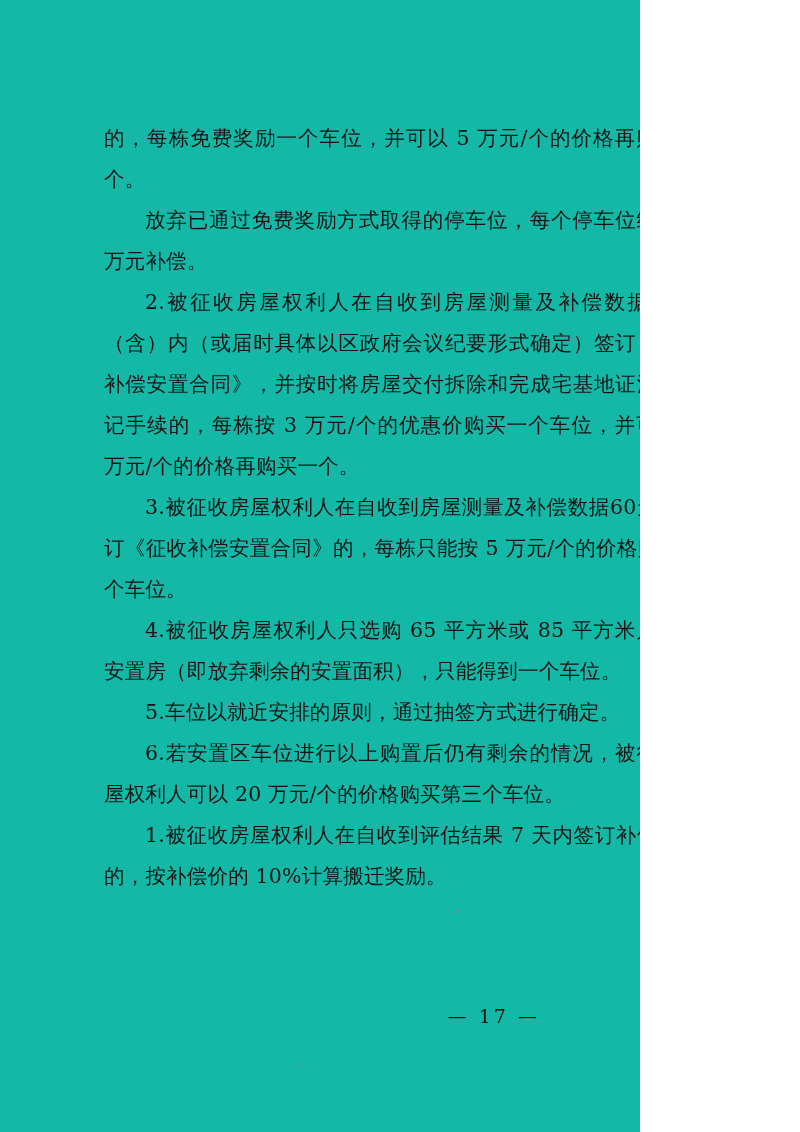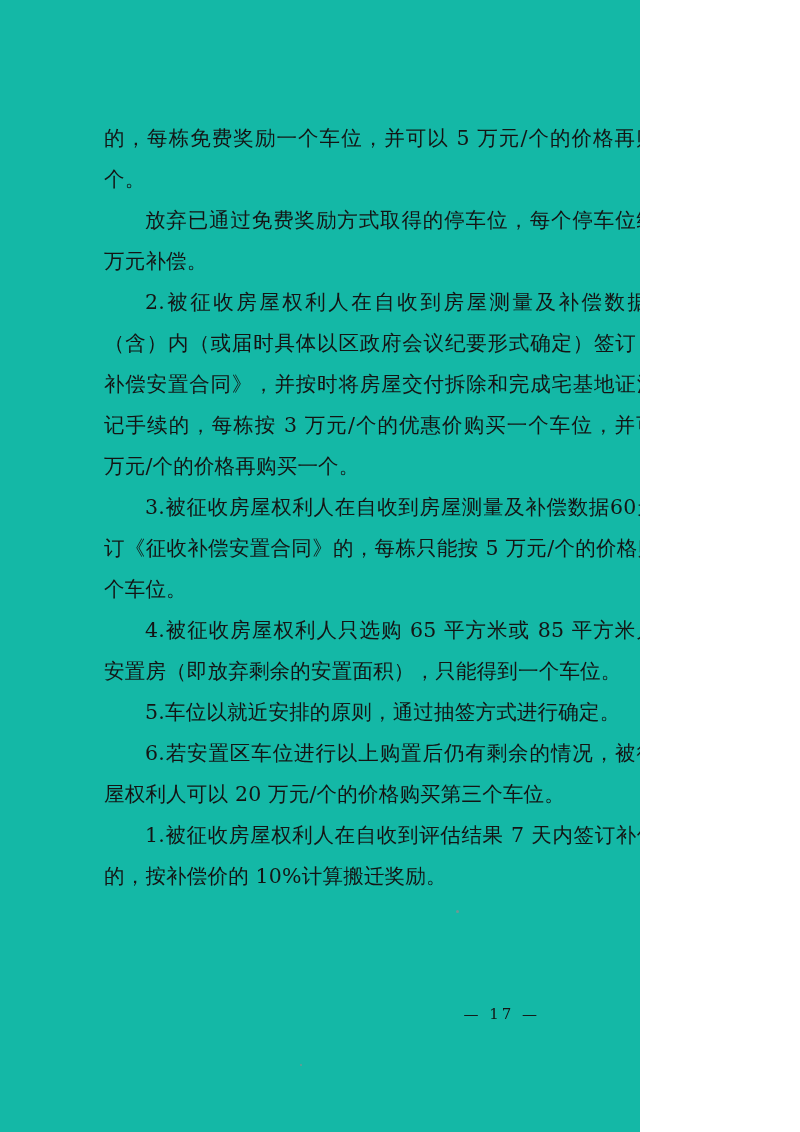--- a/index.html
+++ b/index.html
@@ -39,21 +39,21 @@
     color: #141414;
     font-family: "DejaVu Serif", "Liberation Serif", serif;
   }
   .indent {
     text-indent: 41px;
   }
   .page-number {
     position: absolute;
     right: 100px;
     top: 1005px;
-    font-size: 15px;
+    font-size: 19px;
     letter-spacing: 3px;
     color: #141414;
     font-family: "DejaVu Serif", "Liberation Serif", serif;
   }
   .speck {
     position: absolute;
     width: 3px;
     height: 3px;
     background: #8d8d8d;
     border-radius: 50%;

